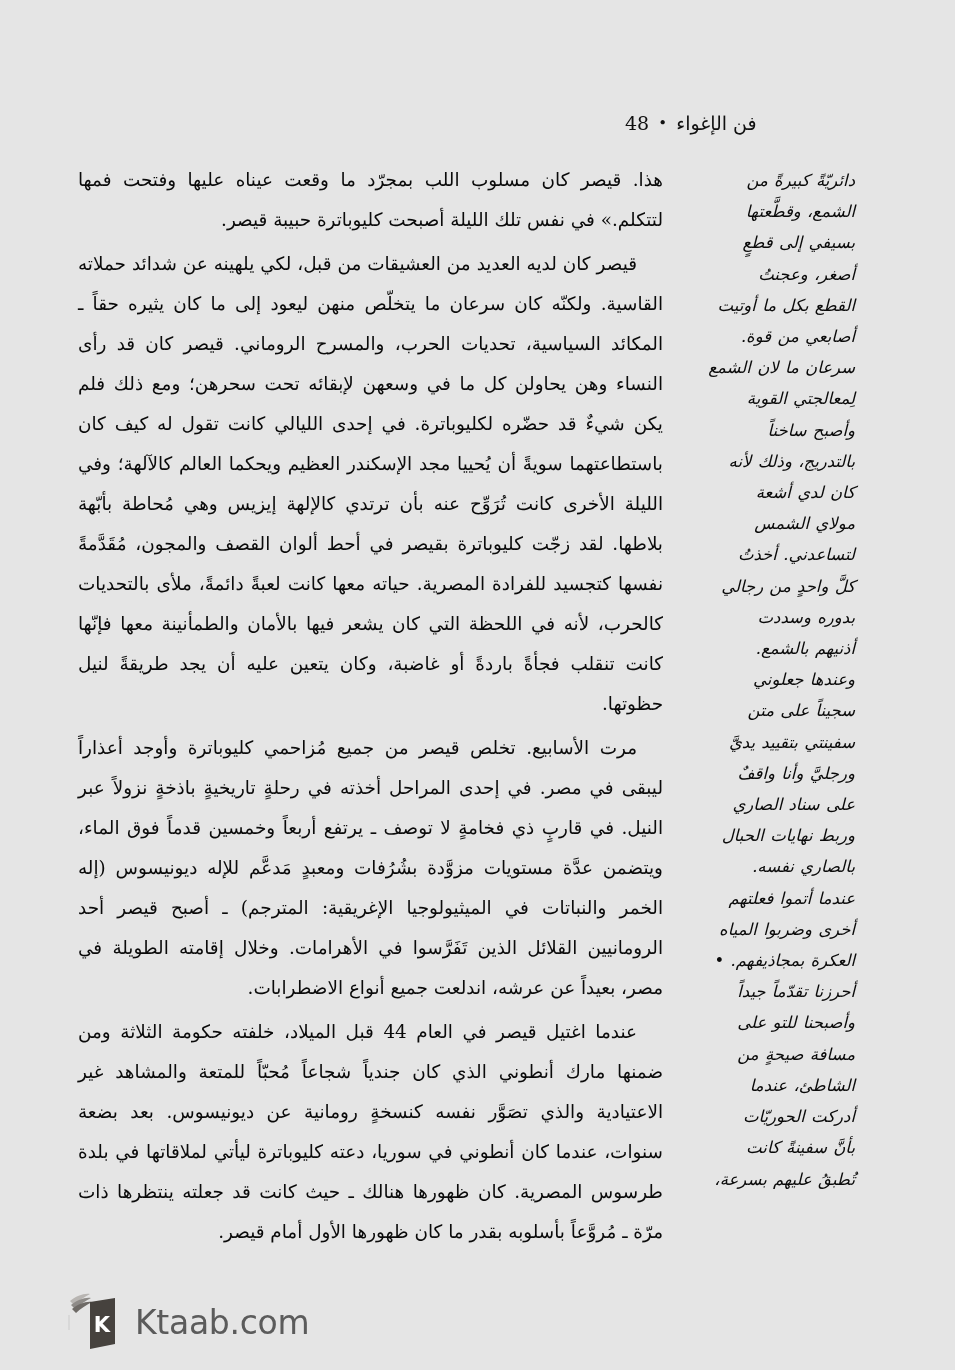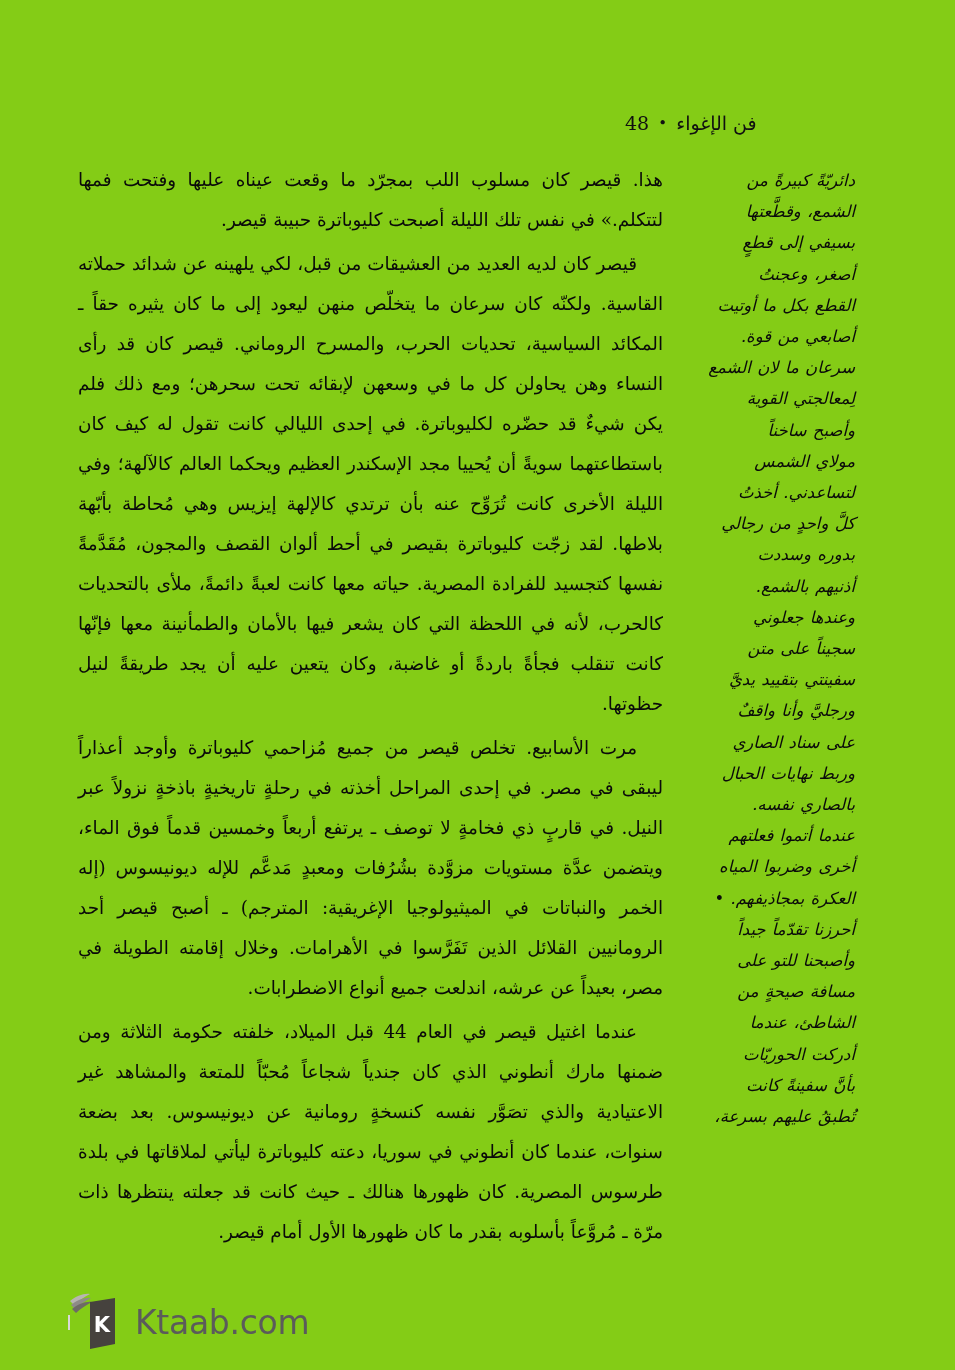--- a/index.html
+++ b/index.html
@@ -6,21 +6,21 @@
   html, body {
     margin: 0;
     padding: 0;
     background: #ffffff;
   }
 
   .page {
     position: relative;
     width: 955px;
     height: 1370px;
-    background: #84cc16;
+    background: #e5e5e5;
     overflow: hidden;
     font-family: "DejaVu Sans", sans-serif;
     color: #0a0a0a;
   }
 
   
   .running-head {
     position: absolute;
     top: 112px;
     right: 100px;
@@ -153,20 +153,22 @@
     <div class="side-col">
       <p>دائريّةً كبيرةً من</p>
       <p>الشمع، وقطَّعتها</p>
       <p>بسيفي إلى قطعٍ</p>
       <p>أصغر، وعجنتُ</p>
       <p>القطع بكل ما أوتيت</p>
       <p>أصابعي من قوة.</p>
       <p>سرعان ما لان الشمع</p>
       <p>لِمعالجتي القوية</p>
       <p>وأصبح ساخناً</p>
+      <p>بالتدريج، وذلك لأنه</p>
+      <p>كان لدي أشعة</p>
       <p>مولاي الشمس</p>
       <p>لتساعدني. أخذتُ</p>
       <p>كلَّ واحدٍ من رجالي</p>
       <p>بدوره وسددت</p>
       <p>أذنيهم بالشمع.</p>
       <p>وعندها جعلوني</p>
       <p>سجيناً على متن</p>
       <p>سفينتي بتقييد يديَّ</p>
       <p>ورجليَّ وأنا واقفٌ</p>
       <p>على سناد الصاري</p>

